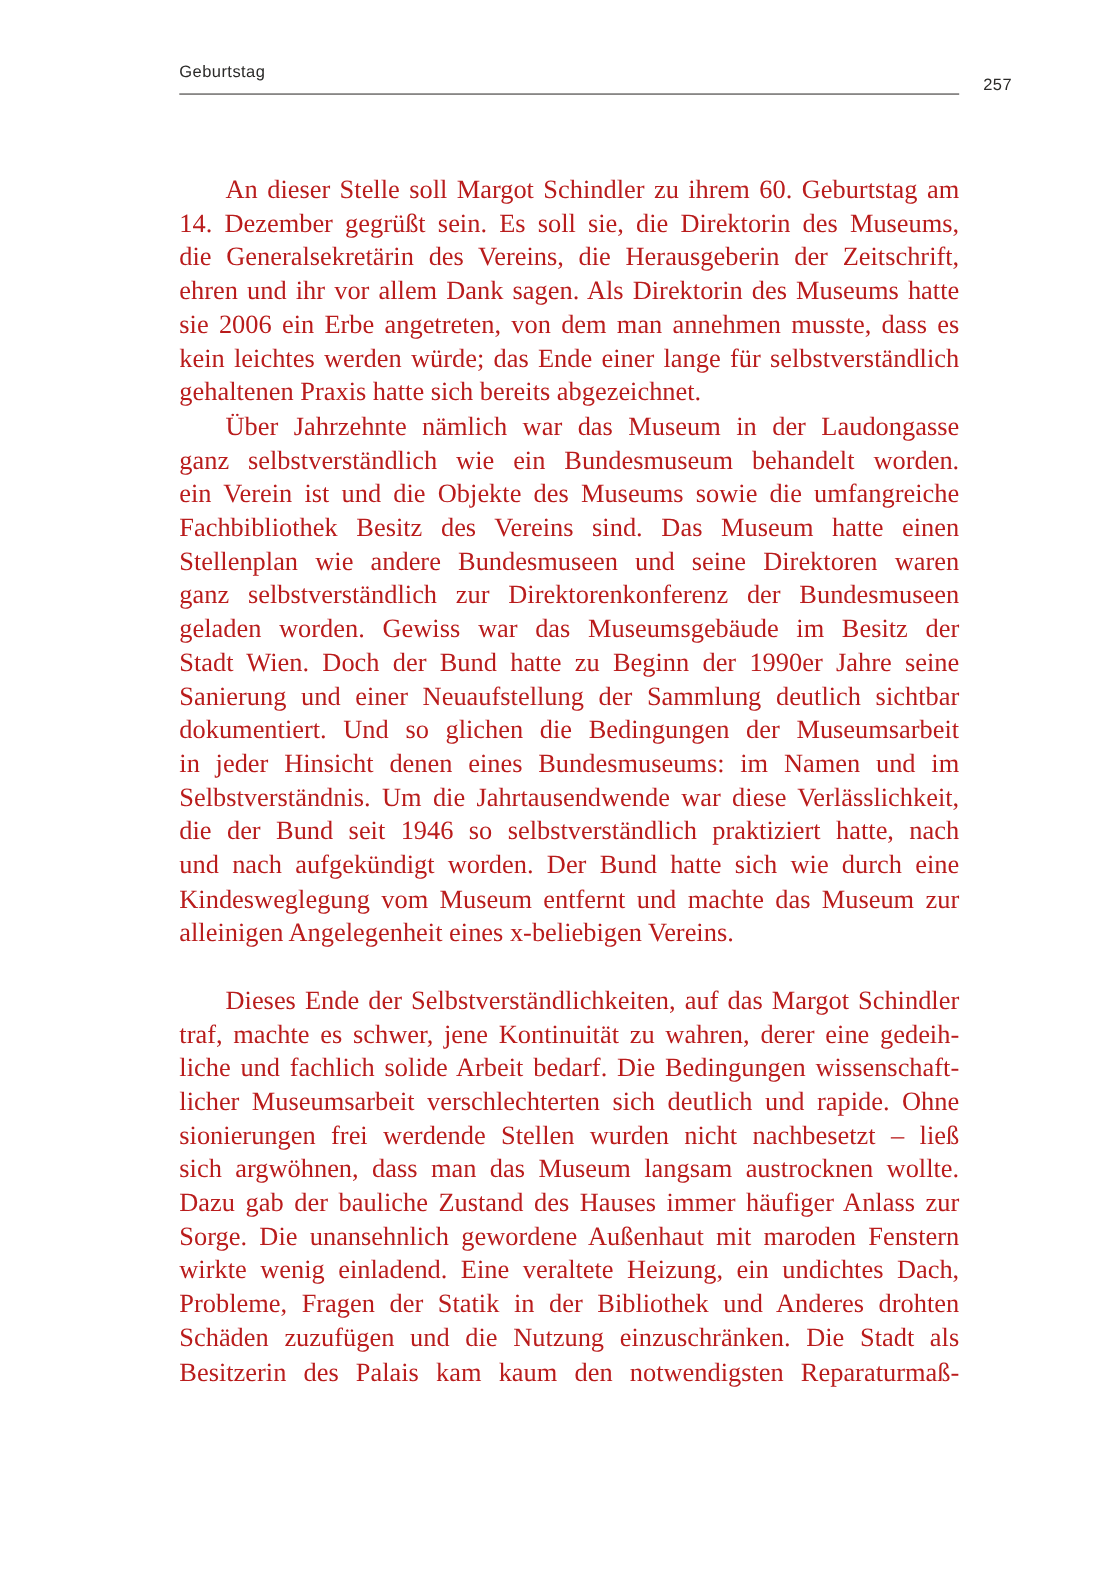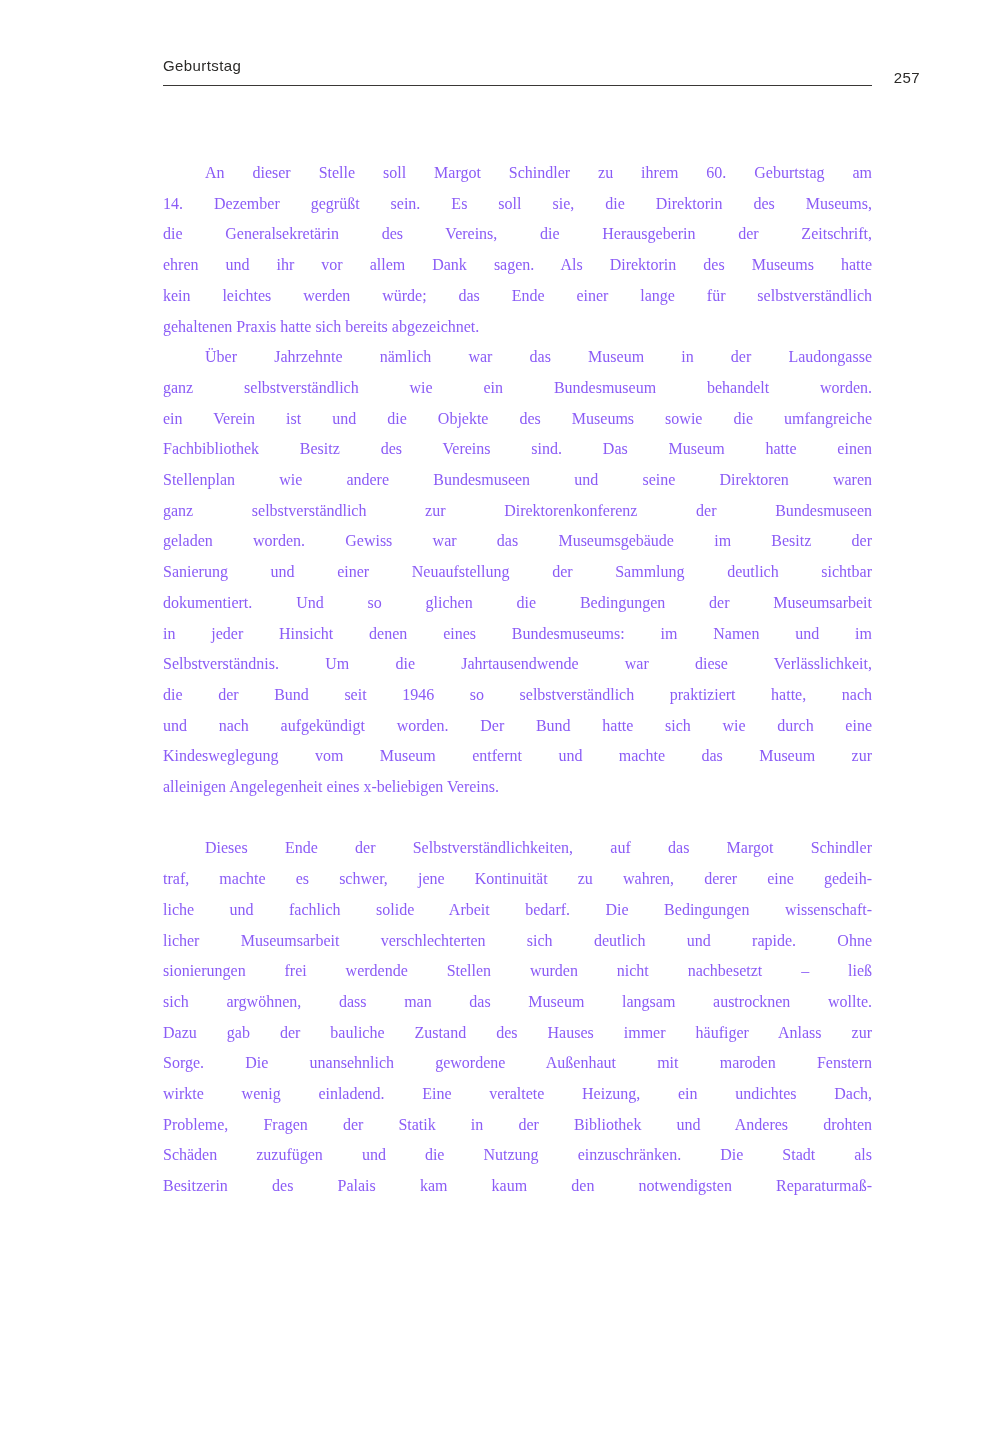--- a/index.html
+++ b/index.html
@@ -37,23 +37,23 @@
     top: 12px;
   }
   .rule {
     border: none;
     border-top: 1.5px solid #3a3836;
     margin: 6px 0 0 0;
     width: 709px;
   }
   .body-text {
     margin-top: 72px;
-    font-size: 16px;
+    font-size: 24px;
     line-height: 30.7px;
-    color: #8b5cf6;
+    color: #b91c1c;
   }
   .paragraph {
     margin: 0;
   }
   .paragraph.space-before {
     margin-top: 30.7px;
   }
   .line {
     text-align: justify;
     text-align-last: justify;
@@ -74,31 +74,33 @@
       <span>Geburtstag</span>
       <span class="folio">257</span>
     </div>
     <hr class="rule">
     <div class="body-text">
         <div class="paragraph">
           <div class="line indent">An dieser Stelle soll Margot Schindler zu ihrem 60. Geburtstag am</div>
           <div class="line">14. Dezember gegrüßt sein. Es soll sie, die Direktorin des Museums,</div>
           <div class="line">die Generalsekretärin des Vereins, die Herausgeberin der Zeitschrift,</div>
           <div class="line">ehren und ihr vor allem Dank sagen. Als Direktorin des Museums hatte</div>
+          <div class="line">sie 2006 ein Erbe angetreten, von dem man annehmen musste, dass es</div>
           <div class="line">kein leichtes werden würde; das Ende einer lange für selbstverständlich</div>
           <div class="line no-justify-last">gehaltenen Praxis hatte sich bereits abgezeichnet.</div>
         </div>
         <div class="paragraph">
           <div class="line indent">Über Jahrzehnte nämlich war das Museum in der Laudongasse</div>
           <div class="line">ganz selbstverständlich wie ein Bundesmuseum behandelt worden.</div>
           <div class="line">ein Verein ist und die Objekte des Museums sowie die umfangreiche</div>
           <div class="line">Fachbibliothek Besitz des Vereins sind. Das Museum hatte einen</div>
           <div class="line">Stellenplan wie andere Bundesmuseen und seine Direktoren waren</div>
           <div class="line">ganz selbstverständlich zur Direktorenkonferenz der Bundesmuseen</div>
           <div class="line">geladen worden. Gewiss war das Museumsgebäude im Besitz der</div>
+          <div class="line">Stadt Wien. Doch der Bund hatte zu Beginn der 1990er Jahre seine</div>
           <div class="line">Sanierung und einer Neuaufstellung der Sammlung deutlich sichtbar</div>
           <div class="line">dokumentiert. Und so glichen die Bedingungen der Museumsarbeit</div>
           <div class="line">in jeder Hinsicht denen eines Bundesmuseums: im Namen und im</div>
           <div class="line">Selbstverständnis. Um die Jahrtausendwende war diese Verlässlichkeit,</div>
           <div class="line">die der Bund seit 1946 so selbstverständlich praktiziert hatte, nach</div>
           <div class="line">und nach aufgekündigt worden. Der Bund hatte sich wie durch eine</div>
           <div class="line">Kindesweglegung vom Museum entfernt und machte das Museum zur</div>
           <div class="line no-justify-last">alleinigen Angelegenheit eines x-beliebigen Vereins.</div>
         </div>
         <div class="paragraph space-before">

